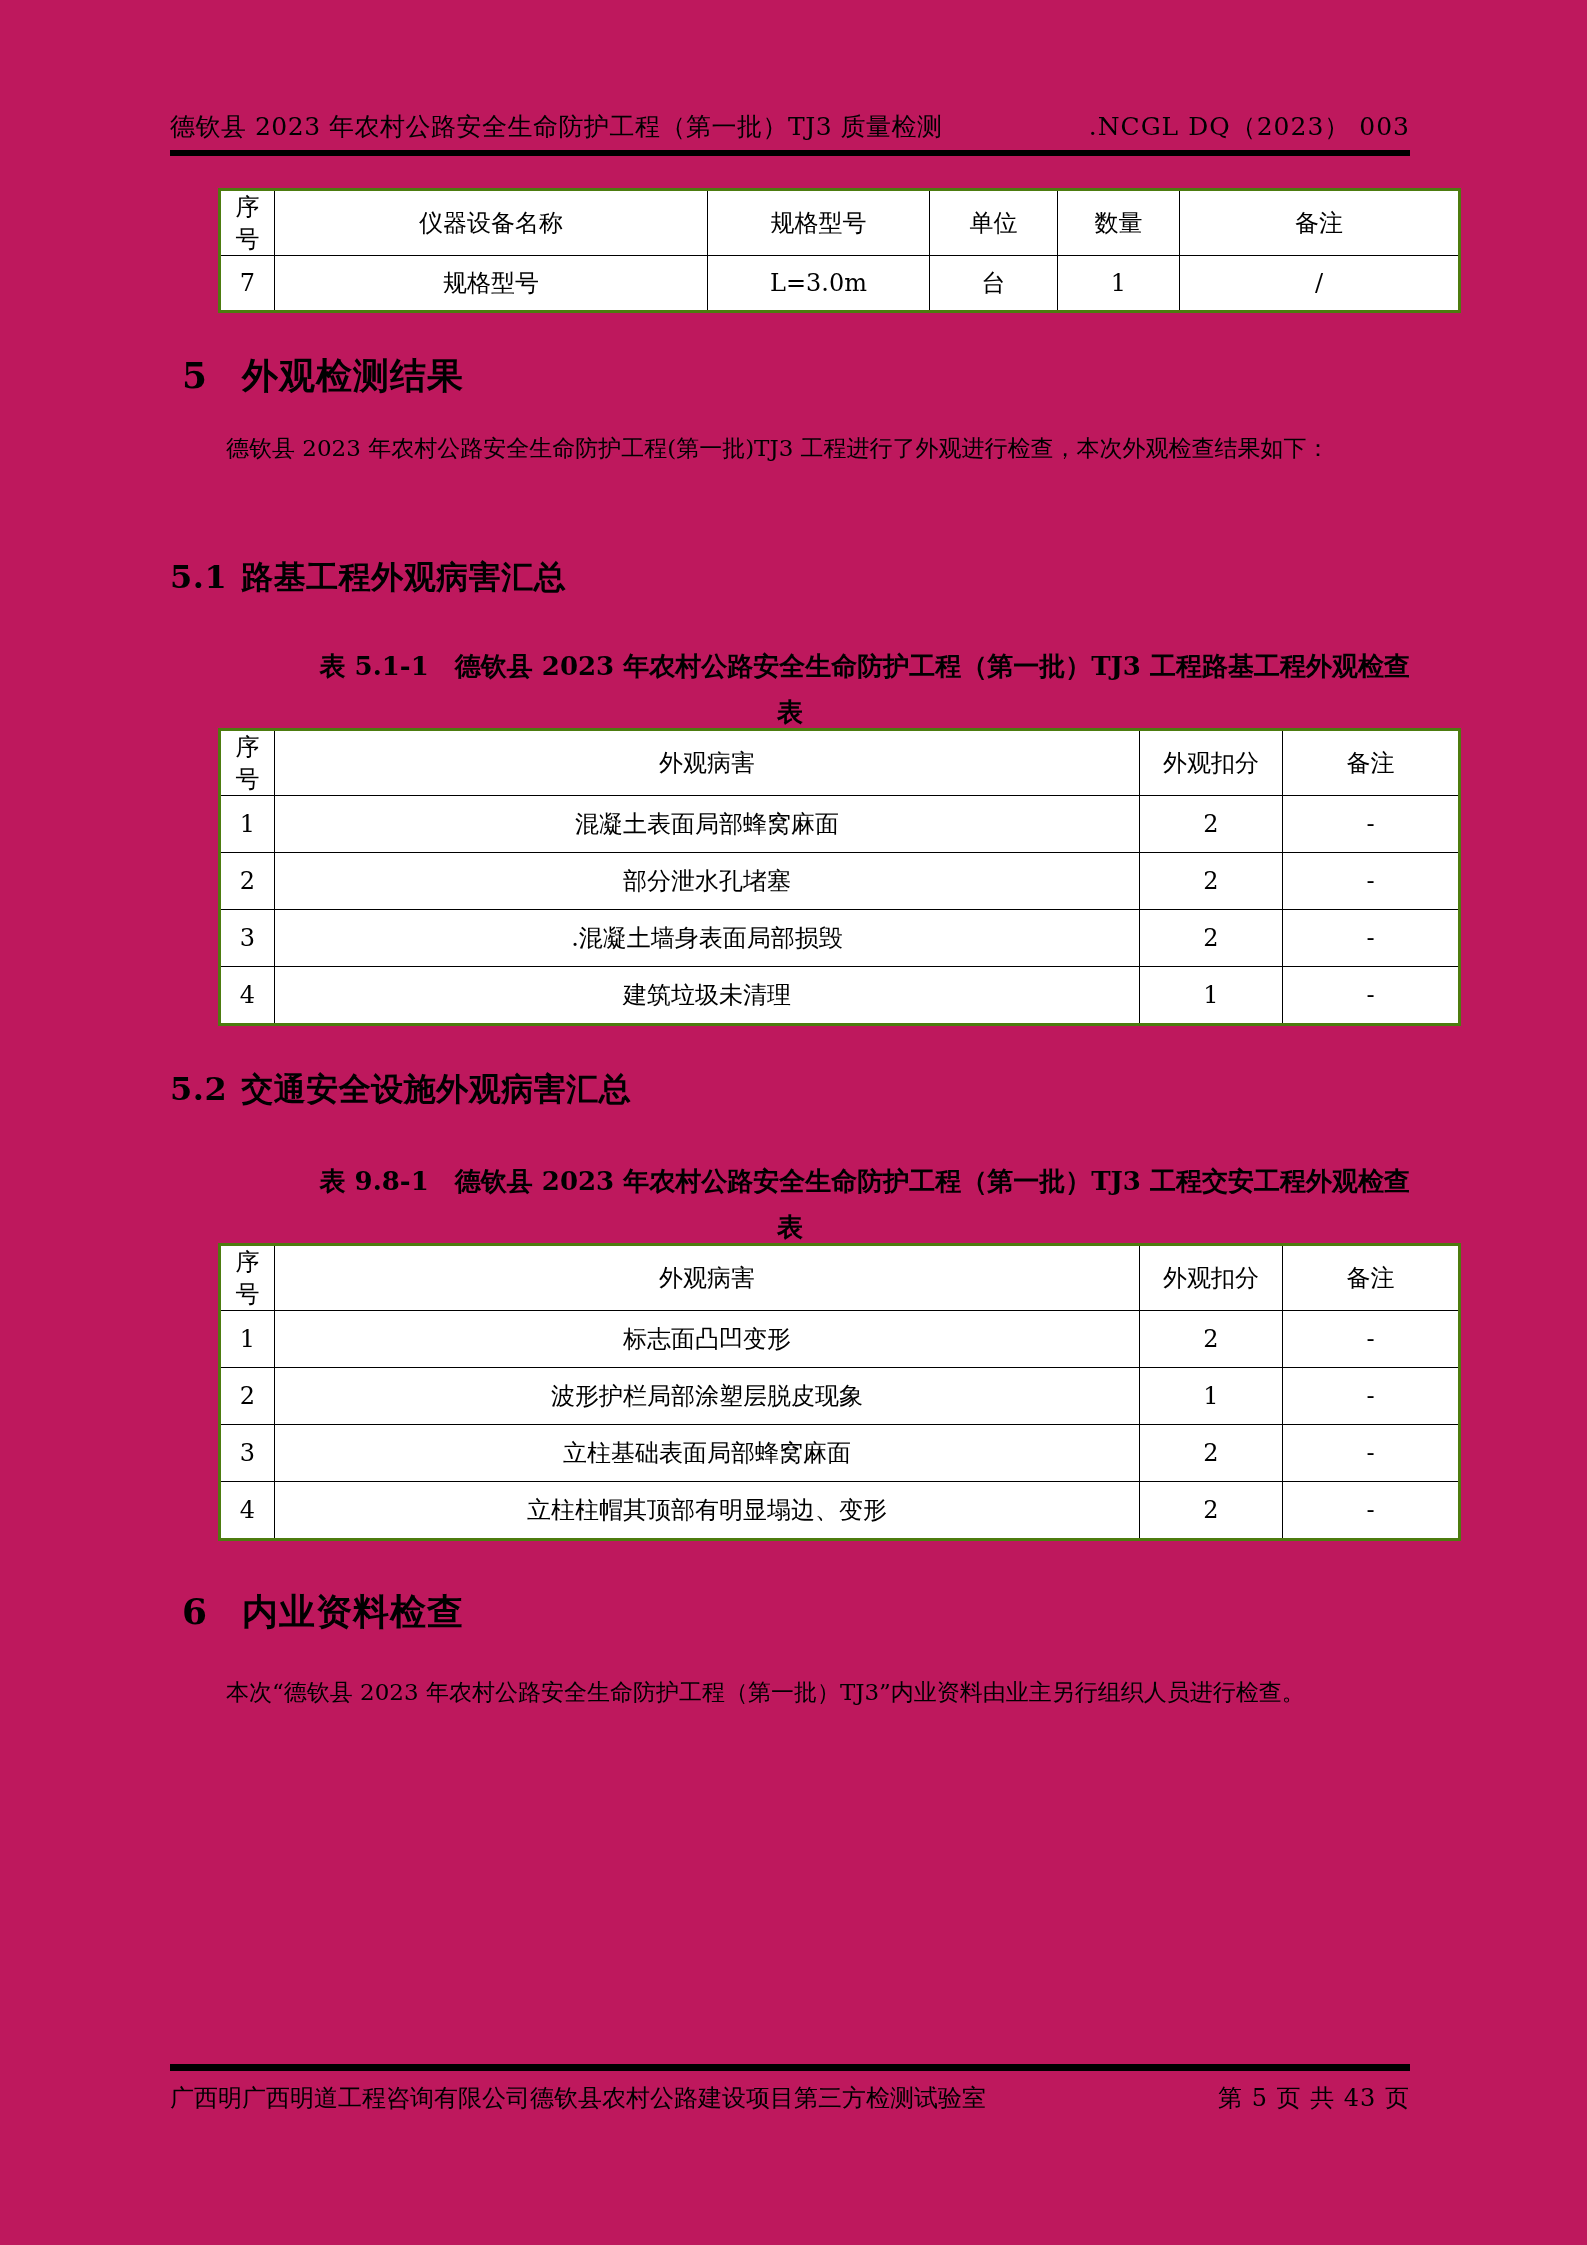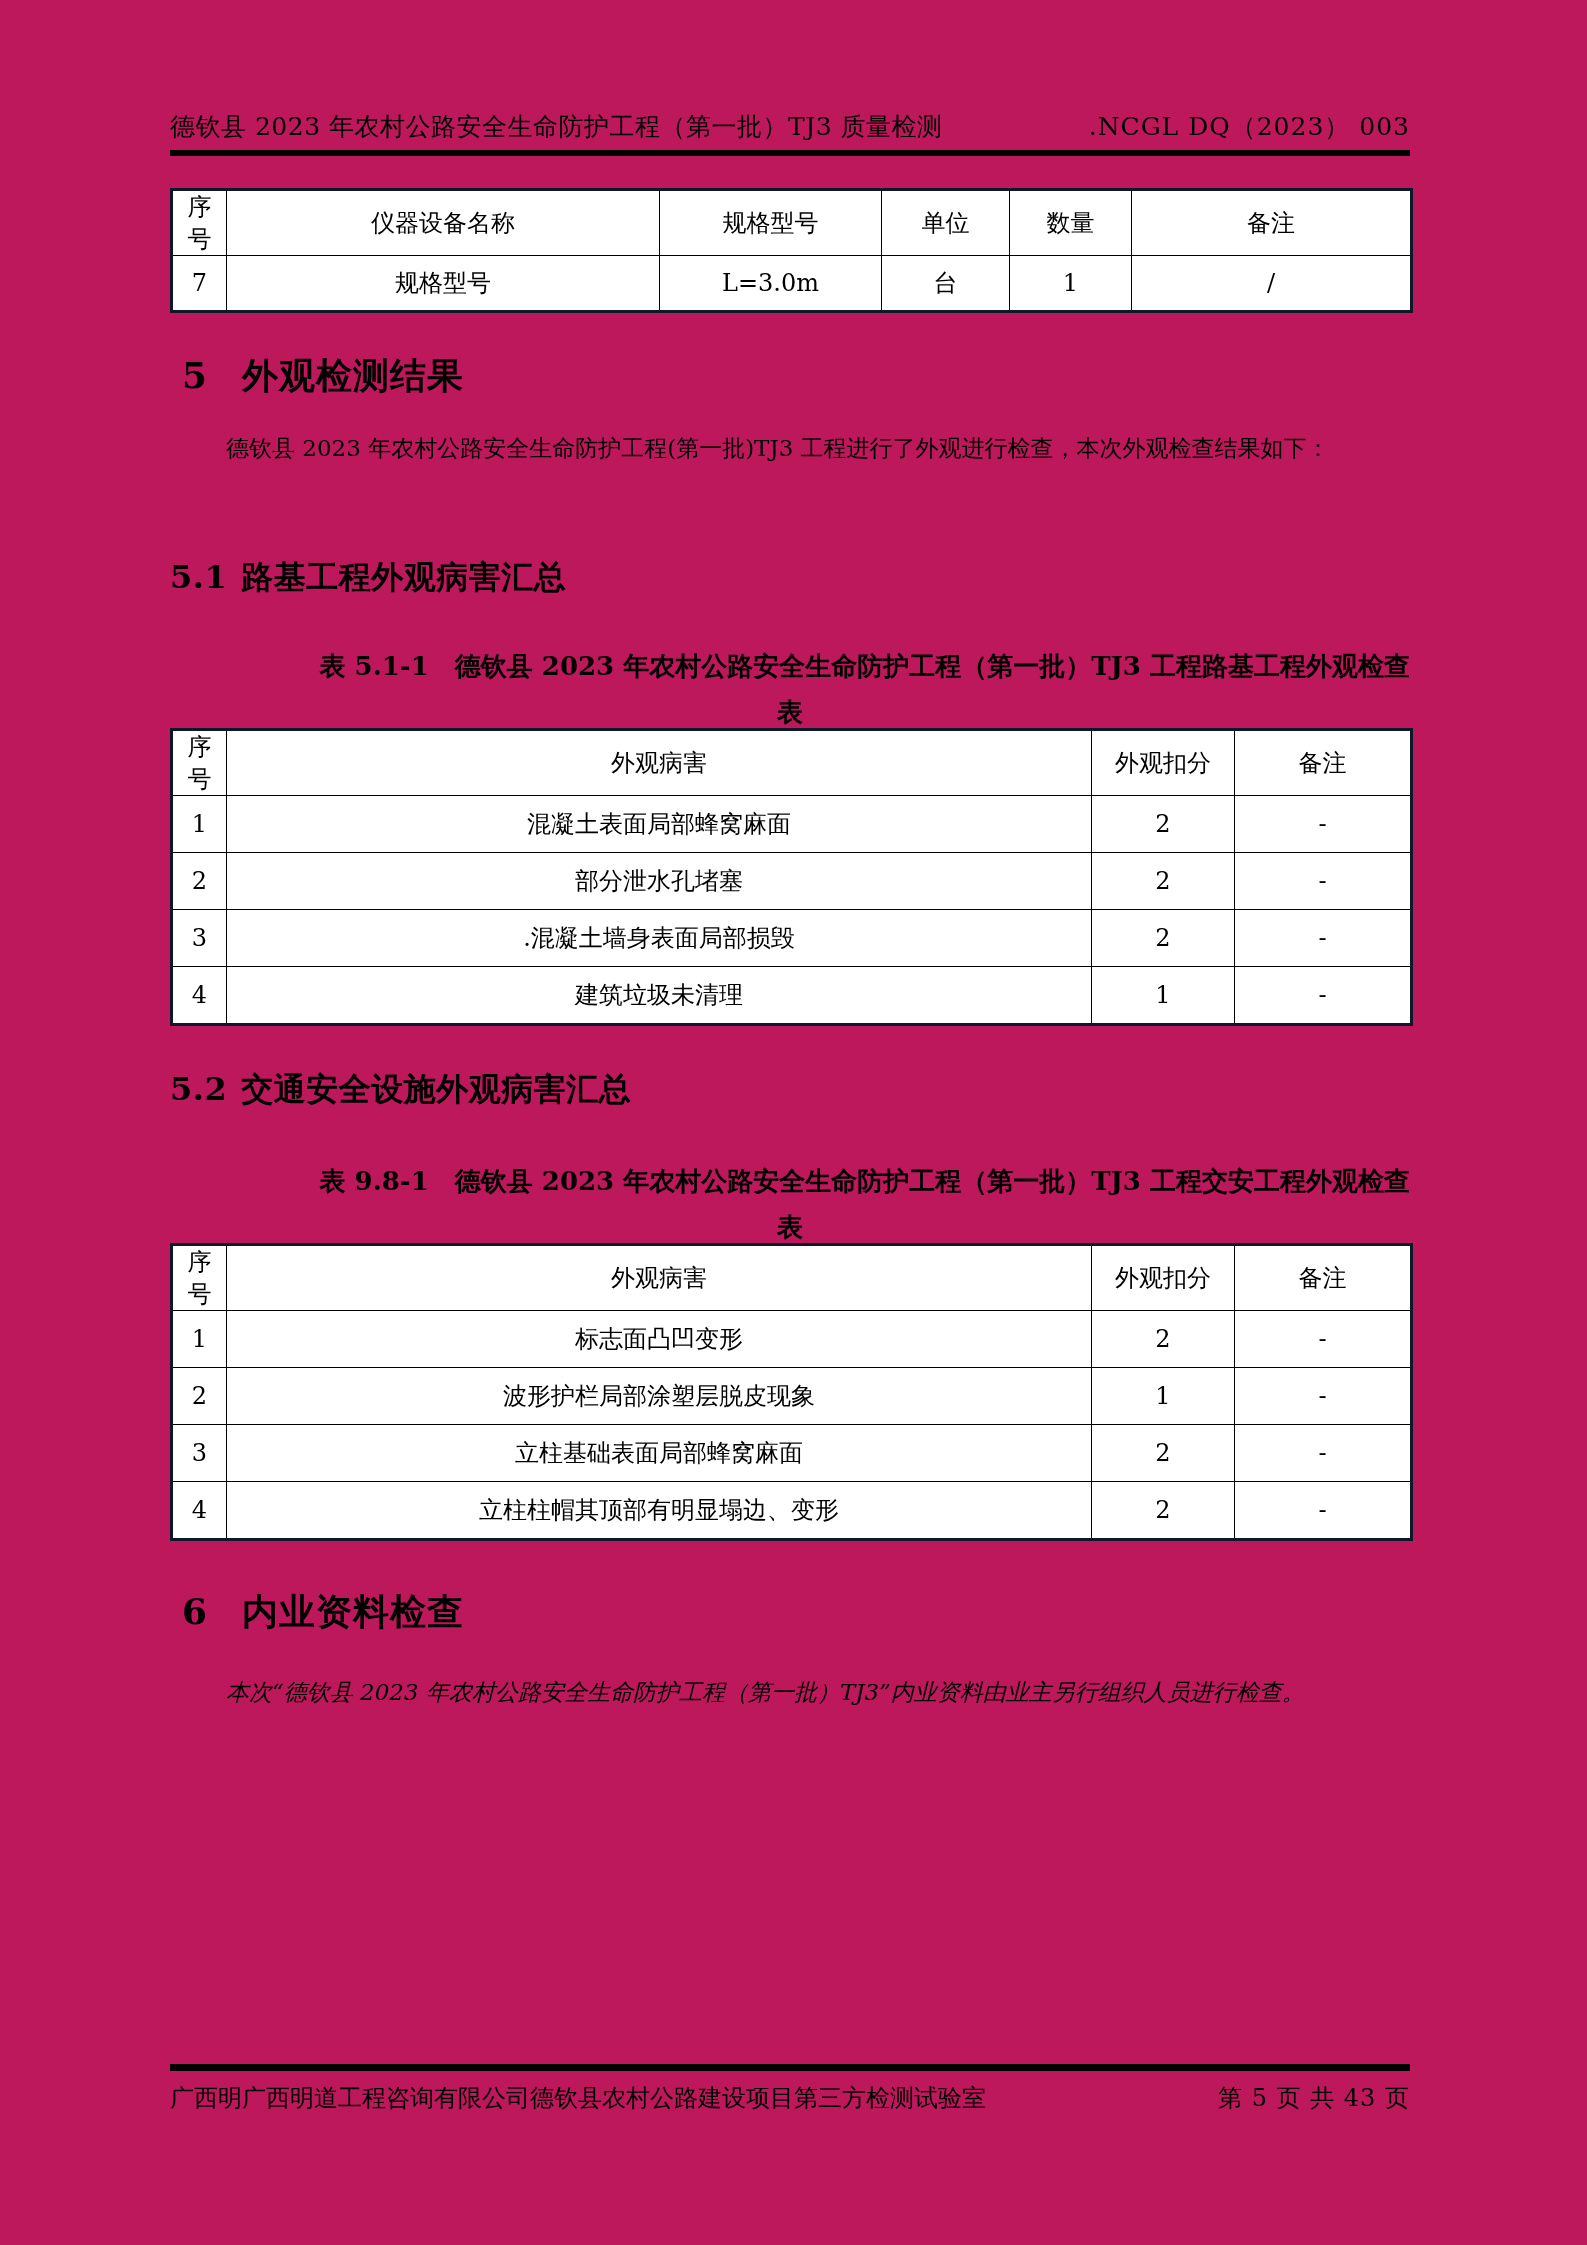--- a/index.html
+++ b/index.html
@@ -49,22 +49,23 @@
     border-bottom: 2px solid #000;
     height: 3px;
     box-sizing: border-box;
   }
 
   
   .doc-table {
     position: absolute;
     border-collapse: collapse;
     table-layout: fixed;
-    border: 3px solid #0f172a;
+    border: 3px solid #4d7c0f;
     background: #fff;
+    margin-left: 48px;
   }
   .doc-table td {
     border: 1px solid #000;
     text-align: center;
     vertical-align: middle;
     font-size: 24px;
     padding: 0 4px;
     font-family: "DejaVu Serif", "Liberation Serif", serif;
   }
   .doc-table td.num {
@@ -302,21 +303,21 @@
       <td>立柱柱帽其顶部有明显塌边、变形</td>
       <td class="num">2</td>
       <td class="num">-</td>
     </tr>
   </tbody>
     </table>
 
   <div class="h1" style="top:1588px;text-align:center;">
     <span class="numpart">6</span><span>内业资料检查</span>
   </div>
-  <div class="para" style="top:1662px;font-style:italic;">本次“德钦县 2023 年农村公路安全生命防护工程（第一批）TJ3”内业资料由业主另行组织人员进行检查。</div>
+  <div class="para" style="top:1662px;">本次“德钦县 2023 年农村公路安全生命防护工程（第一批）TJ3”内业资料由业主另行组织人员进行检查。</div>
 
   <div class="footer-rule"></div>
   <div class="doc-footer">
     <span>广西明广西明道工程咨询有限公司德钦县农村公路建设项目第三方检测试验室</span>
     <span class="pageno">第 5 页 共 43 页</span>
   </div>
 
 </div>
 
 </body></html>

